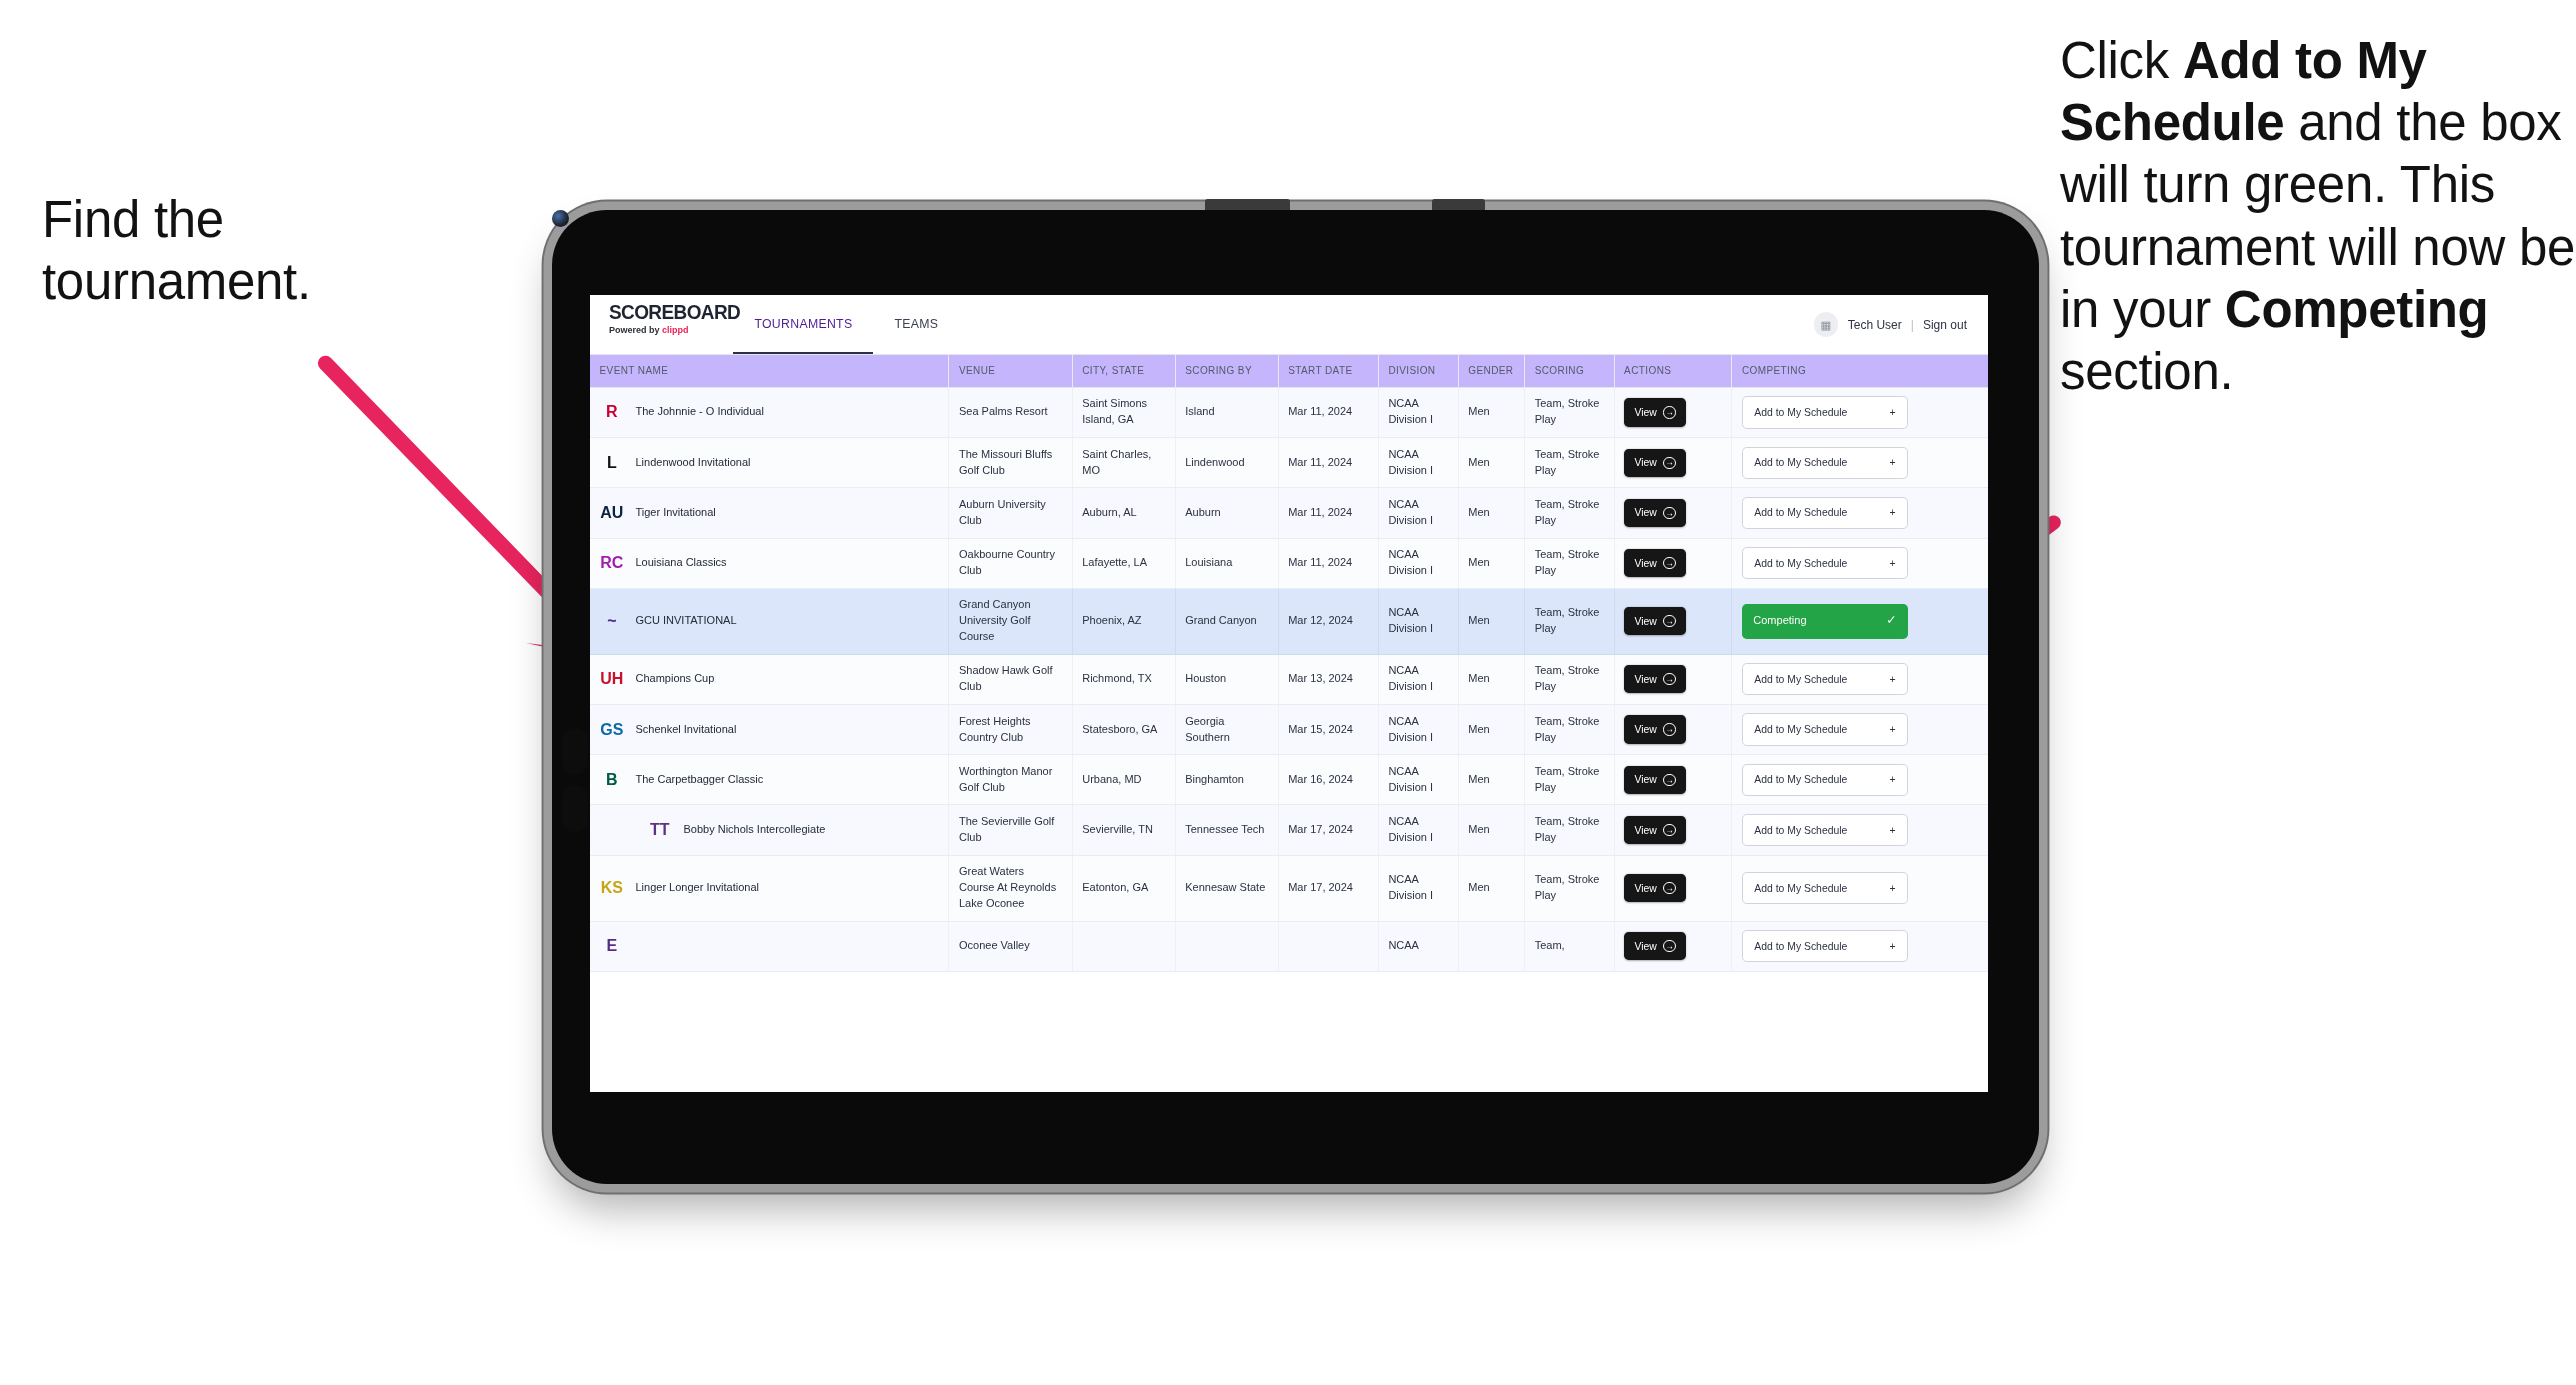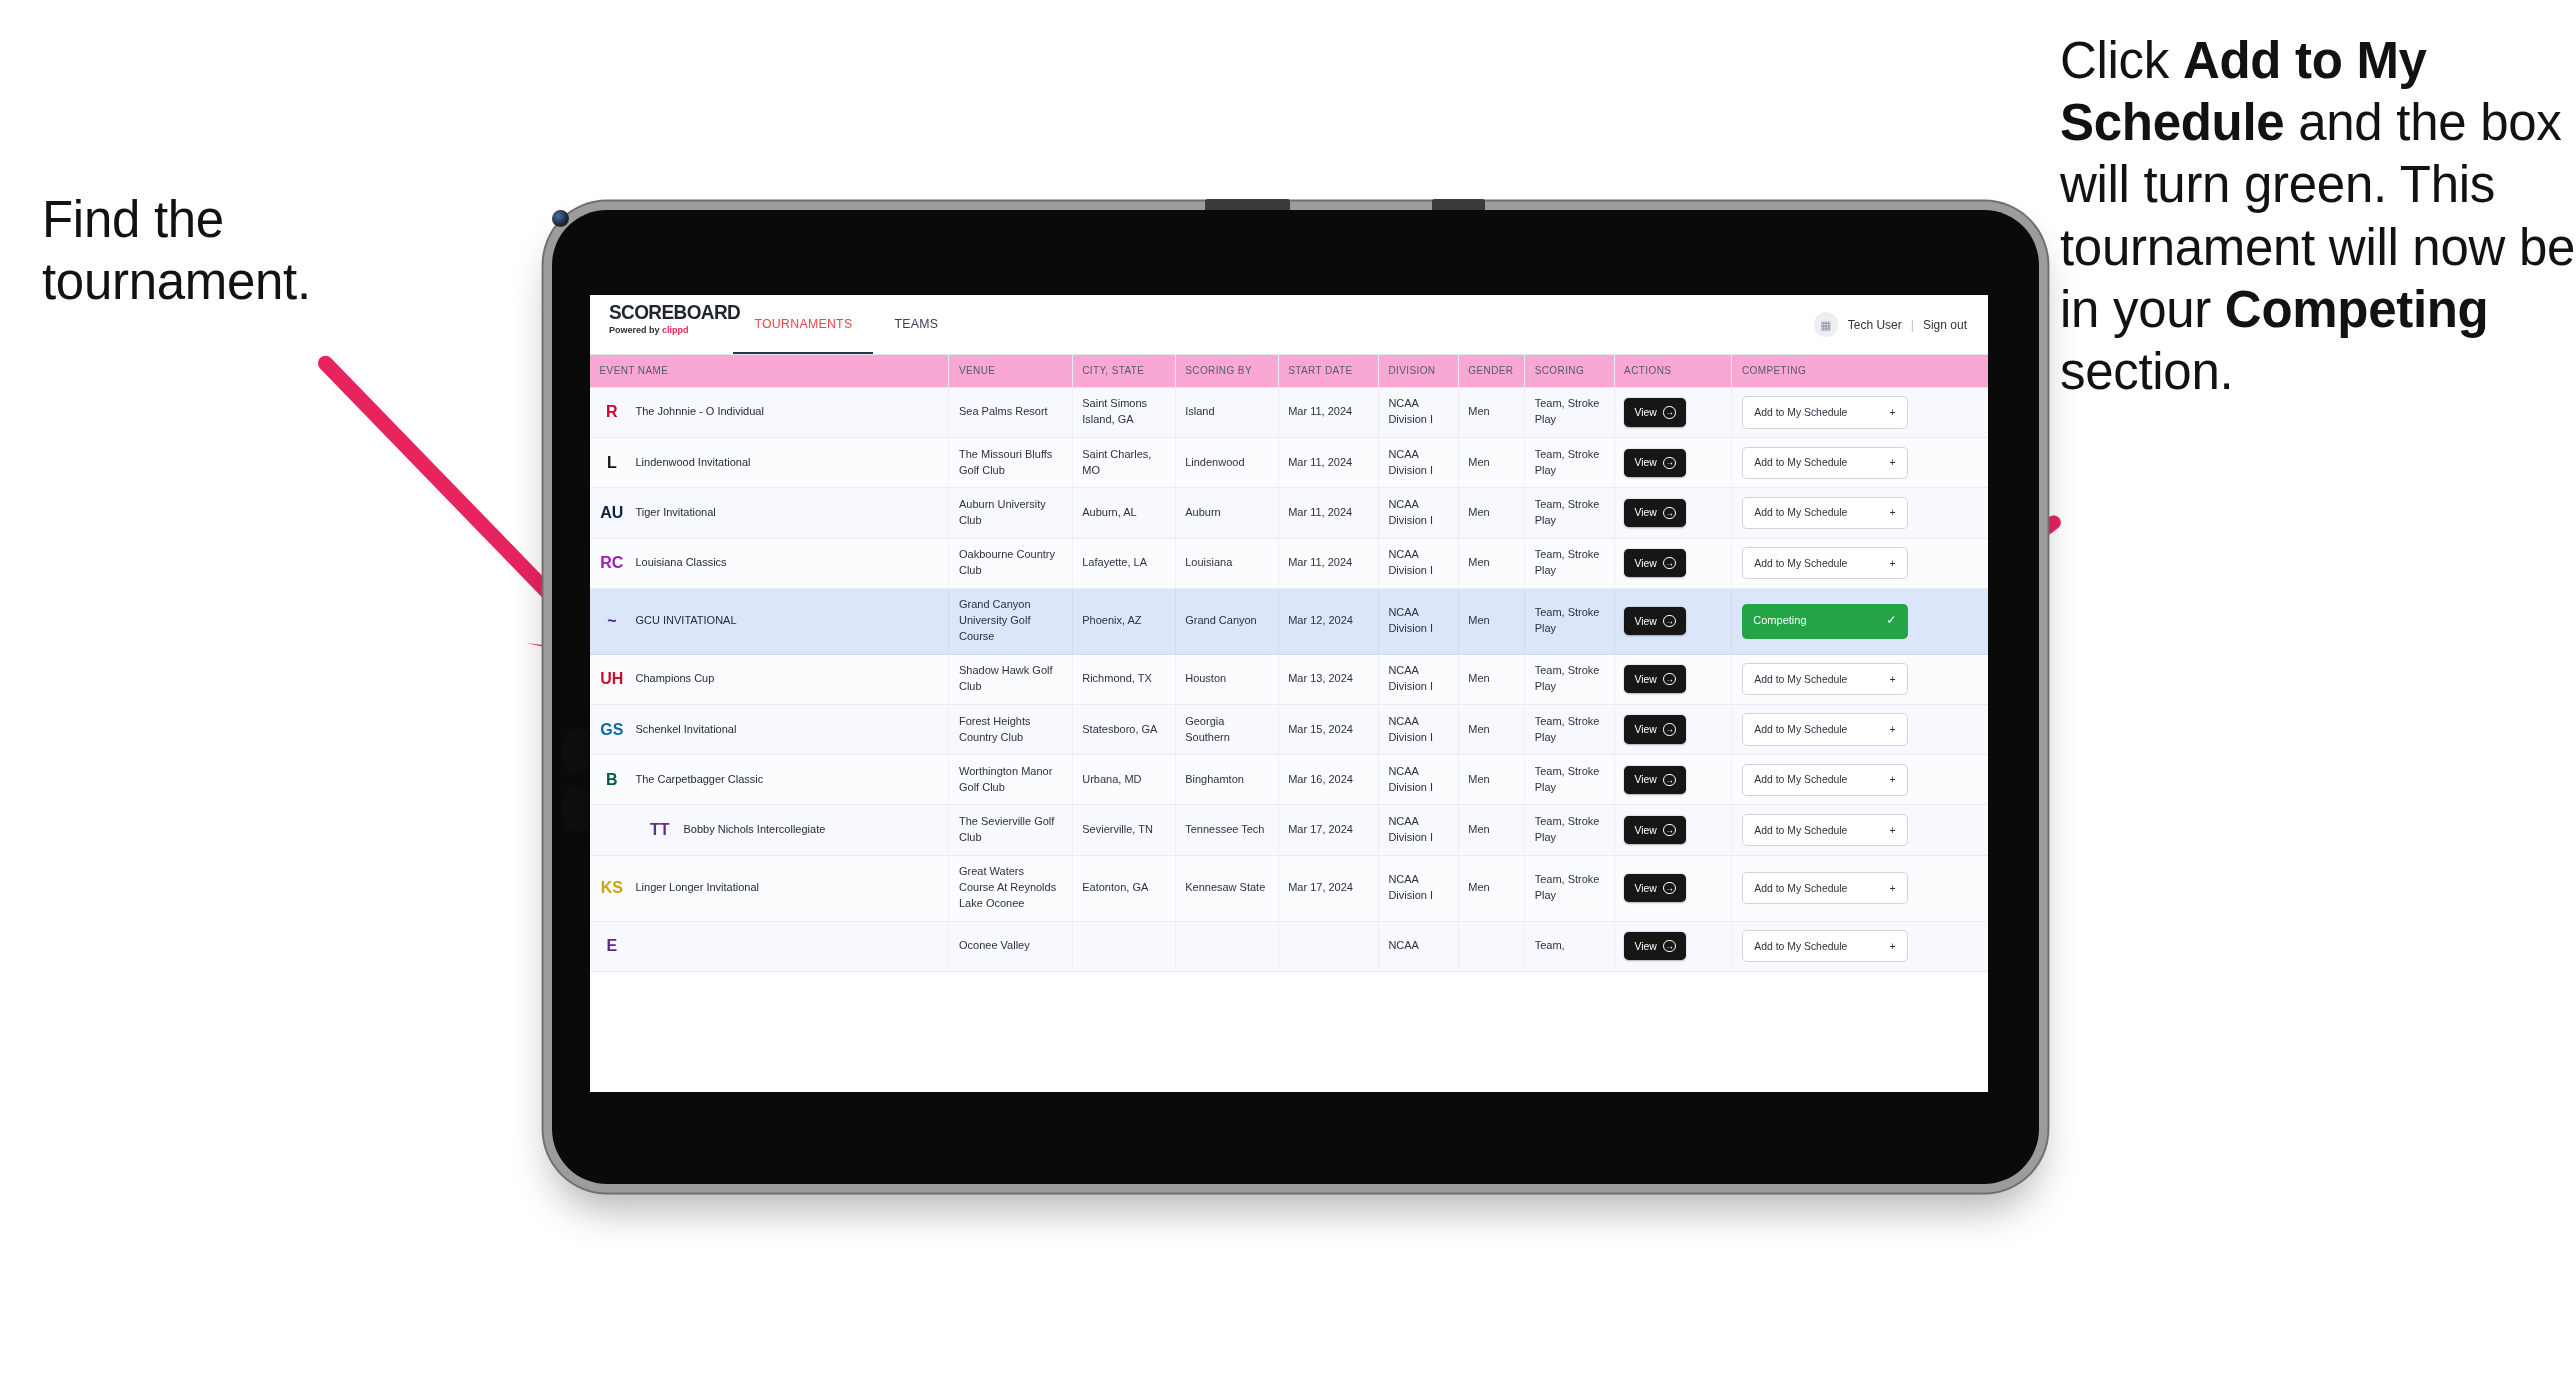--- a/index.html
+++ b/index.html
@@ -61,34 +61,34 @@
   .brand-word { font-size: 19px; font-weight: 700; letter-spacing: -0.6px; color:#1f2430;
                 font-family: "Liberation Sans", sans-serif;
                 transform: scaleY(1.08); transform-origin: left top; }
   .brand-sub { font-size: 9px; color:#2b2f38; margin-top: 1.9px; font-weight: 600; }
   .brand-sub .clippd { color:#ee2255; font-weight: 700; }
 
   .nav { display:flex; align-items: stretch; margin-left: 11.4px; }
   .nav-item { display:flex; align-items:center; padding: 0 21px; font-size: 12.3px;
               letter-spacing: 0.3px; color:#3b4150; cursor: pointer;
               border-bottom: 2.8px solid transparent; }
-  .nav-item.active { color:#ef4444; border-bottom-color:#2b3245; font-weight:400; }
+  .nav-item.active { color:#4c1d95; border-bottom-color:#2b3245; font-weight:400; }
 
   #appbar-right { margin-left:auto; display:flex; align-items:center; gap: 9.5px; padding-right: 21px; }
   #avatar { width:24.6px; height:24.6px; border-radius:50%; background:#eceef1;
             display:flex; align-items:center; justify-content:center; color:#8b919c; font-size:11.4px; }
   .userline { font-size: 12px; color:#2d3342; }
   .userline .sep { color:#b9bec8; margin: 0 5.7px; }
   .userline a { color:#2d3342; text-decoration: none; }
 
   
   #table-wrap { flex: 1 1 auto; overflow: hidden; background:#fff; }
   table { border-collapse: collapse; width: 100%; table-layout: fixed; }
   thead th {
-    background: #f9a8d4; color:#525a68; font-size: 10px; letter-spacing: 0.4px;
+    background: #c4b5fd; color:#525a68; font-size: 10px; letter-spacing: 0.4px;
     font-weight: 400; text-align: left; padding: 10.4px 9.5px; white-space: nowrap;
     border-bottom: 0.9px solid #e3e5e8; border-right: 0.9px solid #e8eaed;
   }
   thead th:last-child { border-right: none; }
   tbody td {
     font-size: 11px; color:#2b3140; padding: 8.5px 9.5px; vertical-align: middle;
     border-bottom: 0.9px solid #e9ecf2; border-right: 0.9px solid #eef0f4; line-height: 1.45;
   }
   tbody td:last-child { border-right: none; }
   tbody tr { background: #f7f9fe; }

